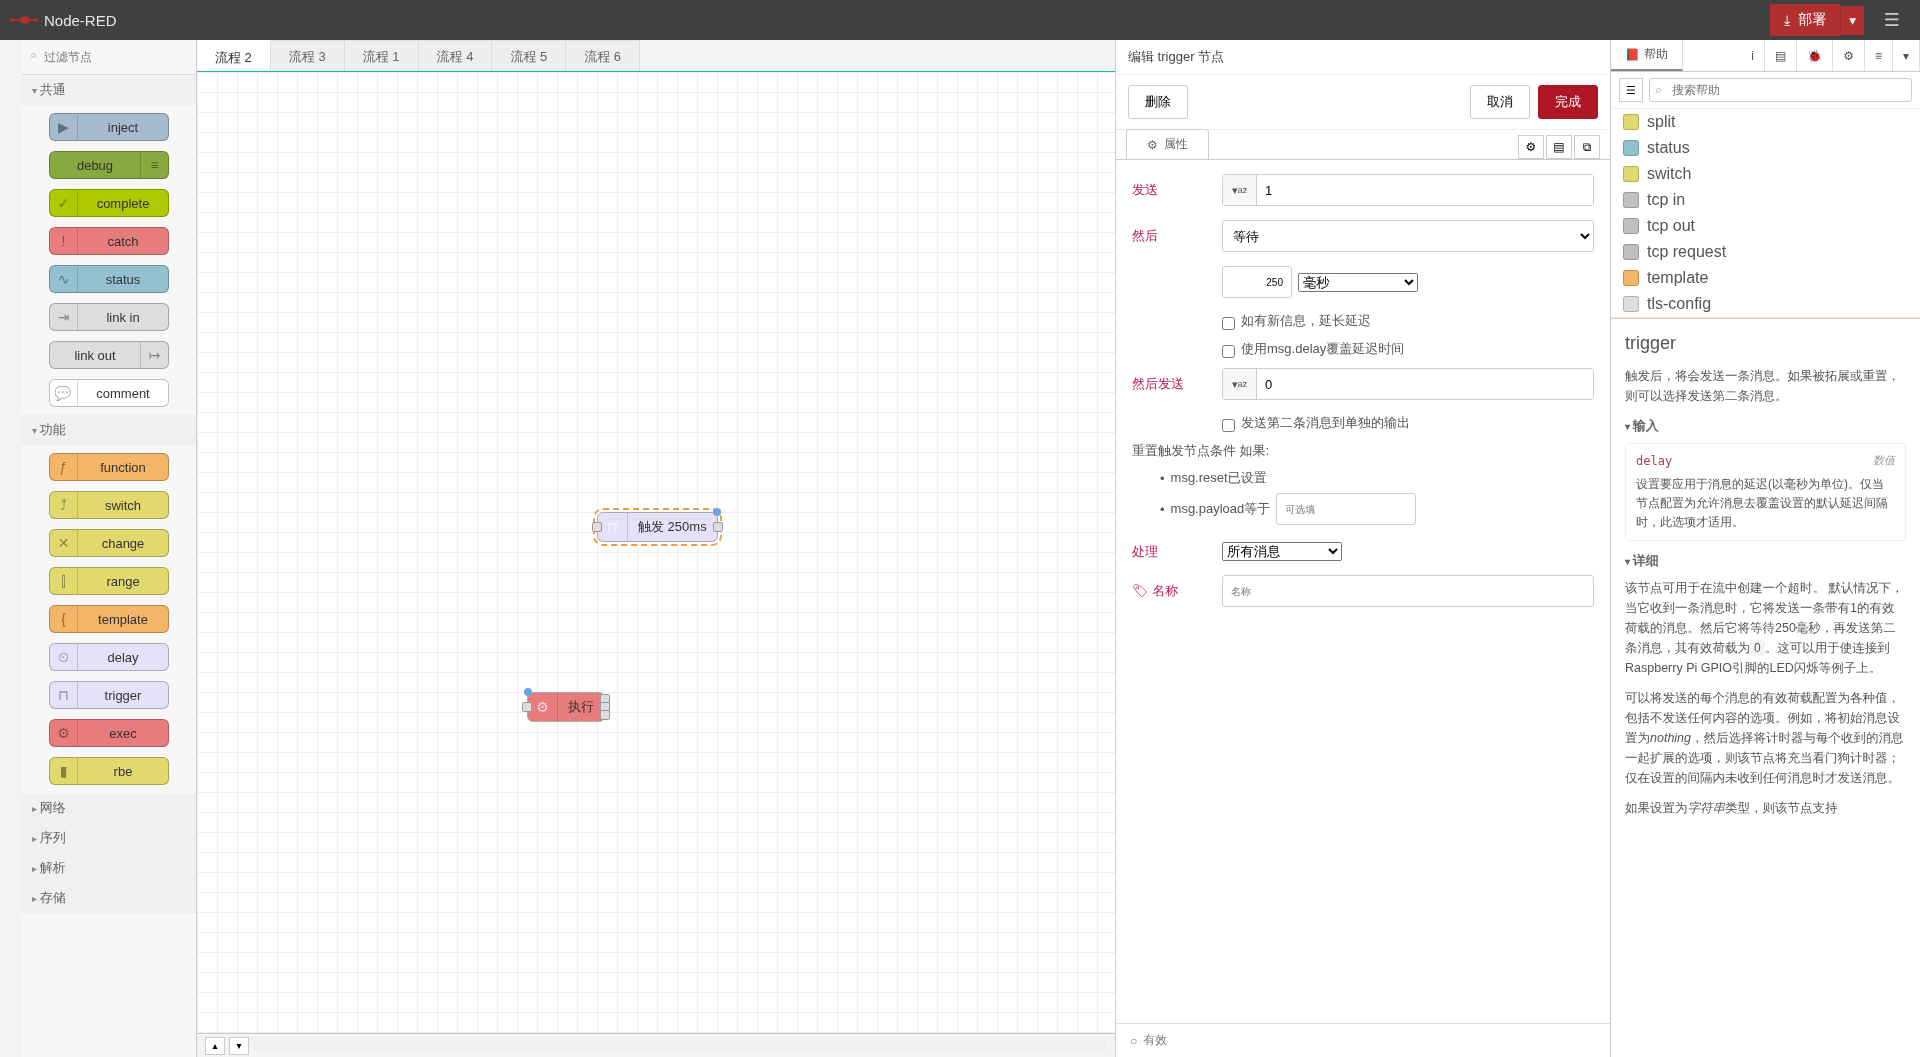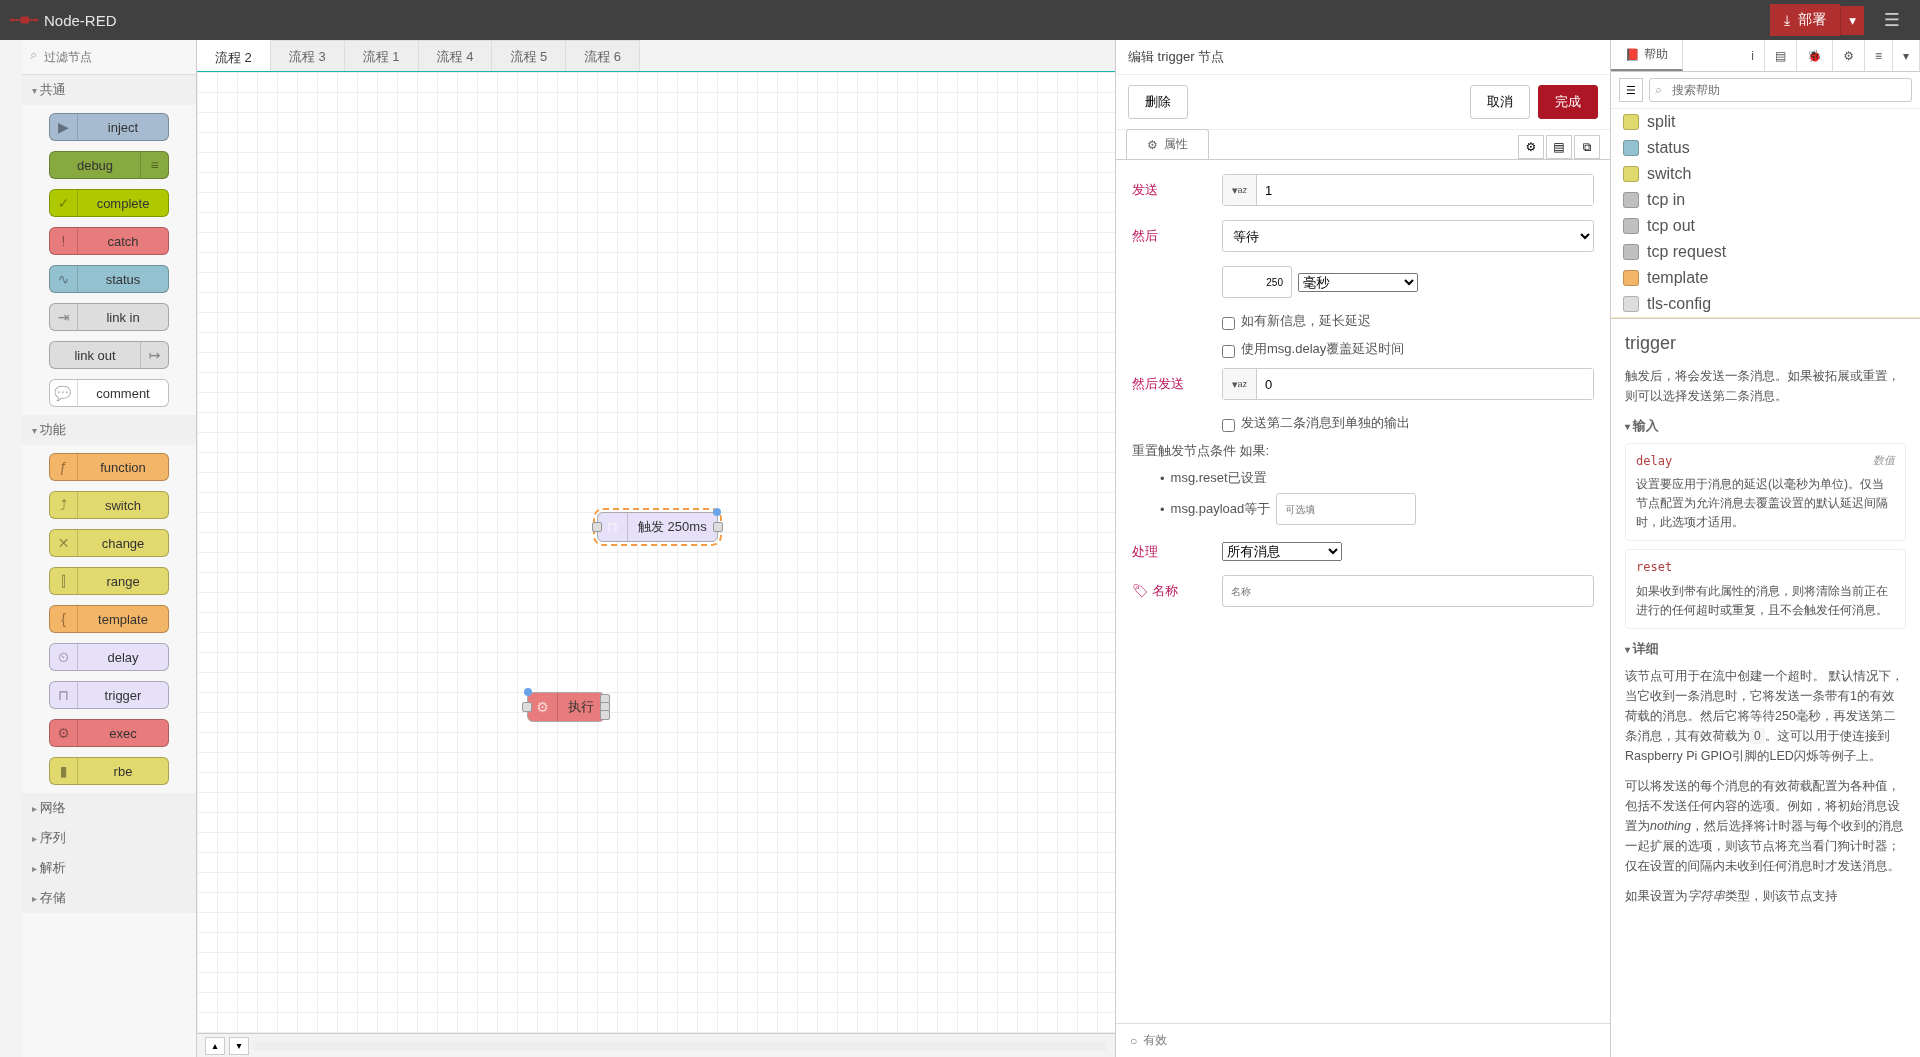--- a/index.html
+++ b/index.html
@@ -434,24 +434,20 @@
       </div>
     <div class="help-body">
       <h1>trigger</h1>
       <p>触发后，将会发送一条消息。如果被拓展或重置，则可以选择发送第二条消息。</p>
       <h3>输入</h3>
       <div class="prop">
         <span class="pname">delay</span>
         <span class="ptype">数值</span>
         <div style="margin-top:4px">设置要应用于消息的延迟(以毫秒为单位)。仅当节点配置为允许消息去覆盖设置的默认延迟间隔时，此选项才适用。</div>
       </div>
-      <div class="prop">
-        <span class="pname">reset</span>
-        <div style="margin-top:4px">如果收到带有此属性的消息，则将清除当前正在进行的任何超时或重复，且不会触发任何消息。</div>
-      </div>
       <h3>详细</h3>
       <p><span>该节点可用于在流中创建一个超时。 默认情况下，当它收到一条消息时，它将发送一条带有1的有效荷载的消息。然后它将等待250毫秒，再发送第二条消息，其有效荷载为</span><code>0</code><span>。这可以用于使连接到Raspberry Pi GPIO引脚的LED闪烁等例子上。</span></p>
       <p><span>可以将发送的每个消息的有效荷载配置为各种值，包括不发送任何内容的选项。例如，将初始消息设置为</span><em>nothing</em><span>，然后选择将计时器与每个收到的消息一起扩展的选项，则该节点将充当看门狗计时器；仅在设置的间隔内未收到任何消息时才发送消息。</span></p>
       <p><span>如果设置为</span><em>字符串</em><span>类型，则该节点支持</span></p>
     </div>
   </div>
 
 </div>
 
 </body></html>

